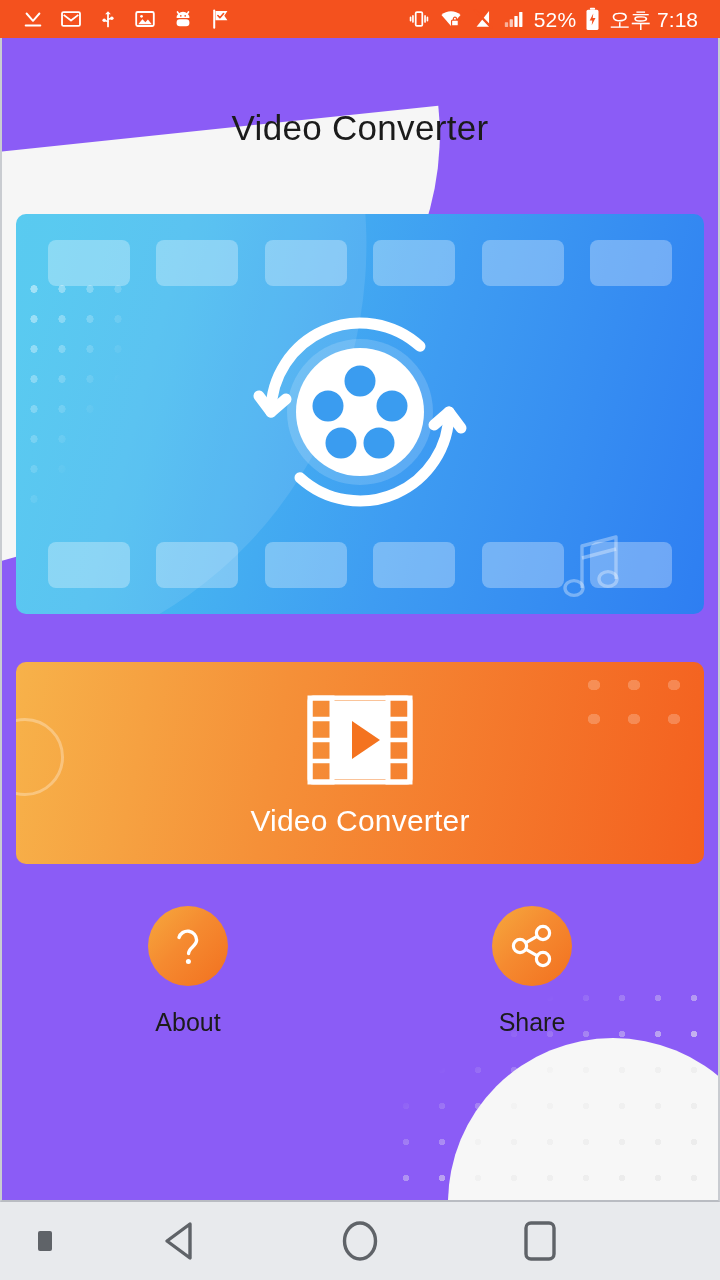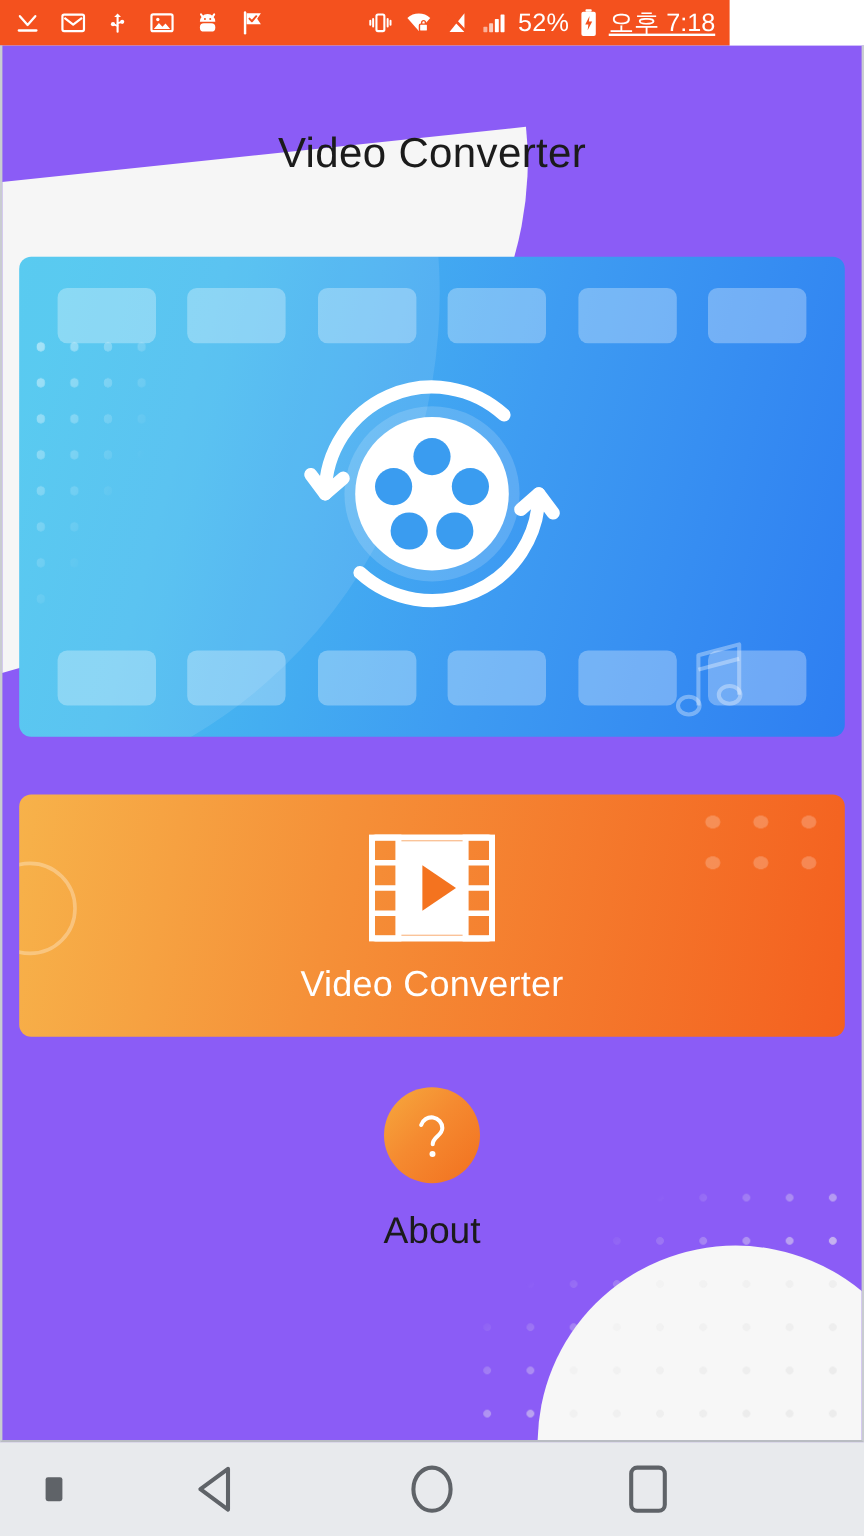--- a/index.html
+++ b/index.html
@@ -5,29 +5,29 @@
   * { margin:0; padding:0; box-sizing:border-box; }
   html,body{
     width:720px; height:1280px; overflow:hidden;
     font-family:"Liberation Sans", sans-serif;
     background:#ffffff;
   }
   #phone{ position:relative; width:720px; height:1280px; background:#fff; }
 
   
   .statusbar{
-    position:absolute; top:0; left:0; width:608px; height:38px;
+    position:absolute; top:0; left:0; width:720px; height:38px;
     background:#f4511e; display:flex; align-items:center;
-    padding:0 12px; color:#fff;
+    padding:0 22px; color:#fff;
   }
   .sb-left{ display:flex; align-items:center; gap:16px; }
   .sb-right{ margin-left:auto; display:flex; align-items:center; gap:9px; }
   .sb-icon{ display:flex; align-items:center; justify-content:center; }
   .sb-text{ font-size:21px; letter-spacing:.2px; line-height:1; color:#fff; }
-  .sb-time{ font-size:21px; line-height:1; color:#fff;text-decoration:underline; }
+  .sb-time{ font-size:21px; line-height:1; color:#fff; }
 
   
   .appbody{
     position:absolute; top:38px; left:0; width:720px; height:1164px;
     background:#8b5cf6; overflow:hidden;
     border-left:2px solid #c9ccd1; border-right:2px solid #c9ccd1;
     border-bottom:2px solid #b9bcc2;
   }
   
   .bg-wave{
@@ -113,21 +113,21 @@
   .actions{
     position:absolute; left:14px; top:868px; width:688px;
     display:flex; justify-content:space-around; align-items:flex-start;
   }
   .action{ width:200px; display:flex; flex-direction:column; align-items:center; }
   .action-circle{
     width:80px; height:80px; border-radius:50%;
     background:linear-gradient(135deg,#f6a93e 0%,#f58a30 45%,#f2701f 100%);
     display:flex; align-items:center; justify-content:center;
   }
-  .action-label{ margin-top:22px; font-size:31px; color:#1b1b1b; }
+  .action-label{ margin-top:22px; font-size:25px; color:#1b1b1b; }
 
   
   .navbar{
     position:absolute; left:0; bottom:0; width:720px; height:78px;
     background:#e8eaed; display:flex; align-items:center;
   }
   .nav-dot{ position:absolute; left:38px; width:14px; height:20px; background:#5f6368; border-radius:2px; }
   .nav-items{ width:720px; display:flex; align-items:center; justify-content:space-around; padding:0 90px; }
   .nav-btn{ display:flex; align-items:center; justify-content:center; width:96px; height:62px; }
 </style>
@@ -305,20 +305,31 @@
         <div class="action-circle">
           <svg width="34" height="46" viewBox="0 0 34 46">
             <path d="M8 14.5a9 9 0 0117.6 2.6c0 6.2-8 7.4-8 13.4" fill="none" stroke="#fff" stroke-width="3.4" stroke-linecap="round"></path>
             <circle cx="17.4" cy="38.6" r="2.5" fill="#fff"></circle>
           </svg>
         </div>
         <div class="action-label">About</div>
       </div>
 
 
+      <div class="action">
+        <div class="action-circle">
+          <svg width="46" height="46" viewBox="0 0 46 46">
+            <circle cx="34" cy="10" r="6.6" fill="none" stroke="#fff" stroke-width="3.2"></circle>
+            <circle cx="11" cy="23" r="6.6" fill="none" stroke="#fff" stroke-width="3.2"></circle>
+            <circle cx="34" cy="36" r="6.6" fill="none" stroke="#fff" stroke-width="3.2"></circle>
+            <path d="M17 19.6L28 13.4M17 26.4L28 32.6" stroke="#fff" stroke-width="3.2" stroke-linecap="round"></path>
+          </svg>
+        </div>
+        <div class="action-label">Share</div>
+      </div>
     </div>
   </div>
 
   <div class="navbar">
     <span class="nav-dot"></span>
     <div class="nav-items">
       <span class="nav-btn">
         <svg width="40" height="42" viewBox="0 0 40 42">
             <path d="M30 4L7 21l23 17z" fill="none" stroke="#5f6368" stroke-width="3.4" stroke-linejoin="round"></path>
           </svg>

